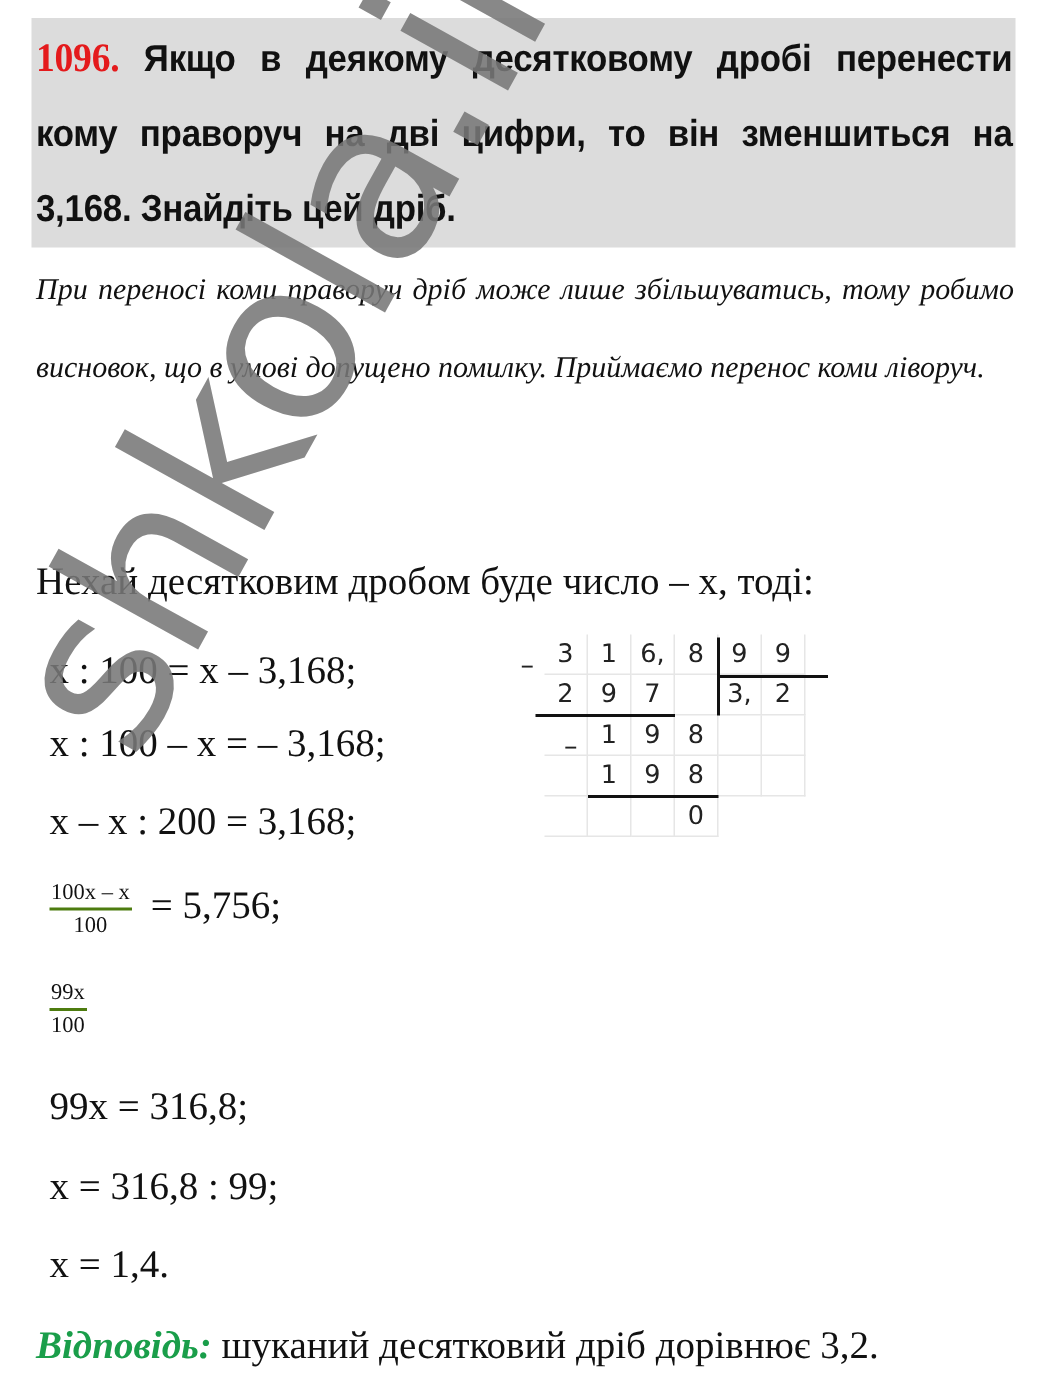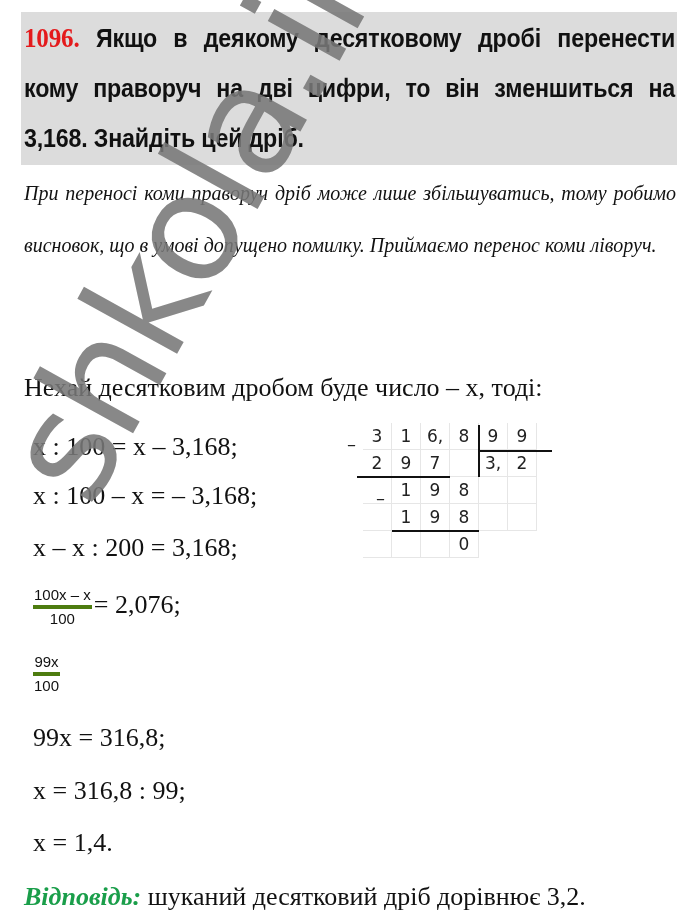--- a/index.html
+++ b/index.html
@@ -10,23 +10,23 @@
   .problem-text { position: absolute; left: 24px; top: 13px; width: 652px;
                   font-family: "Liberation Sans", "DejaVu Sans", sans-serif;
                   font-weight: bold; font-size: 25px; line-height: 50px;
                   text-align: justify; letter-spacing: -0.2px; transform: scaleX(0.93); transform-origin: left top; width: 700px; }
   .problem-number { color: #e41a1c; font-family: "Liberation Serif", serif; font-weight: bold; font-size: 27px; }
   .line { position: absolute; left: 24px; font-size: 26px; line-height: 30px; white-space: nowrap; }
   .italic-para { position: absolute; left: 24px; top: 167px; width: 652px;
                  font-style: italic; font-size: 20px; line-height: 52px; text-align: justify; }
   .eq { position: absolute; left: 33px; font-size: 26px; line-height: 30px; white-space: nowrap; }
   .frac { display: inline-block; vertical-align: middle; text-align: center;
-          font-family: Liberation Sans, sans-serif; font-size: 15px; line-height: 20px; margin-right: 2px; }
+          font-family: Liberation Serif, serif; font-size: 15px; line-height: 20px; margin-right: 13px; }
   .frac .num { display: block; padding: 0 1px; }
-  .frac .den { display: block; border-top: 4px solid #4d7c0f; padding: 0 1px; text-align: center; }
+  .frac .den { display: block; border-top: 2px solid #4d7c0f; padding: 0 1px; text-align: center; }
   .answer-label { color: #1a9e4a; font-weight: bold; font-style: italic; }
   .division { position: absolute; left: 363px; top: 423px; width: 190px; height: 140px;
               font-family: "DejaVu Sans", sans-serif; font-size: 17px; color: #222; }
   .grid-cell { position: absolute; width: 29px; height: 27px; text-align: center; line-height: 27px;
                border-right: 1px solid #e6e6e6; border-bottom: 1px solid #e6e6e6; box-sizing: border-box; }
   .rule { position: absolute; background: #111; }
   .minus { position: absolute; font-size: 18px; }
   .watermark { position: absolute; left: 45px; top: 420px; width: 760px; height: 130px;
                transform-origin: left center; transform: rotate(-61deg);
                font-family: "DejaVu Sans", sans-serif; font-size: 150px; line-height: 130px;
@@ -46,21 +46,21 @@
 <div class="line" style="top:373px;">Нехай десятковим дробом буде число – х, тоді:</div>
 
 <div class="eq" style="top:432px;">х : 100 = х – 3,168;</div>
 <div class="eq" style="top:481px;">х : 100 – х = – 3,168;</div>
 <div class="eq" style="top:533px;">х – х : 200 = 3,168;</div>
 
 <div class="eq" style="top:585px;">
   <span class="frac">
     <span class="num">100x – x</span>
     <span class="den">100</span>
-  </span><span>= 2,076;</span>
+  </span><span>= 5,756;</span>
 </div>
 
 <div class="eq" style="top:652px;">
   <span class="frac">
     <span class="num">99x</span>
     <span class="den">100</span>
   </span>
 </div>
 
 <div class="eq" style="top:723px;">99х = 316,8;</div>

